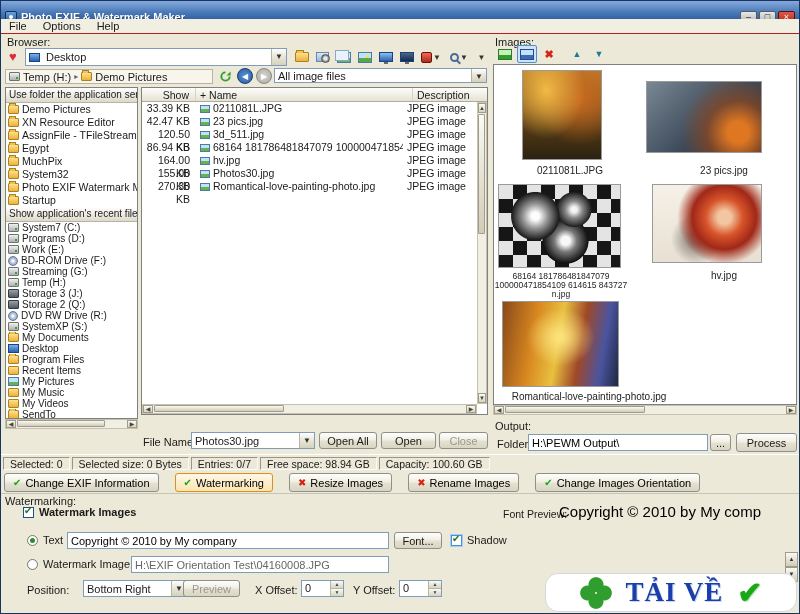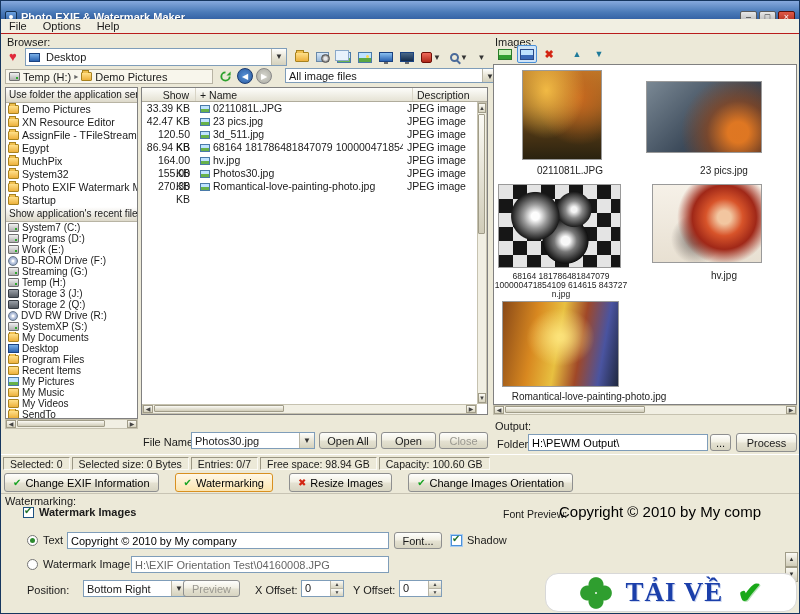--- a/index.html
+++ b/index.html
@@ -60,21 +60,21 @@
   .arrow-ud{color:#1e7a9a;font-size:9px;}
 
   
   .crumb-bar{position:absolute;left:4px;top:68px;width:208px;height:15px;background:#f8f6ec;border:1px solid #b8b4a4;display:flex;align-items:center;padding:0 3px;overflow:hidden;}
   .crumb{display:flex;align-items:center;white-space:nowrap;}
   .crumb + .crumb::before{content:"▸";font-size:8px;color:#666;margin:0 3px;}
   .round-btn{position:absolute;width:16px;height:16px;border-radius:50%;display:flex;align-items:center;justify-content:center;font-size:8px;}
   .refresh-btn{left:216px;top:67px;}
   .back-btn{left:236px;top:67px;background:radial-gradient(circle,#5a94d8,#2a5aa0);color:#fff;border:1px solid #1a3a70;}
   .fwd-btn{left:255px;top:67px;background:radial-gradient(circle,#d8d8d0,#a8a8a0);color:#fff;border:1px solid #888;}
-  .filter-combo{left:284px;top:67px;width:213px;height:15px;}
+  .filter-combo{left:273px;top:67px;width:213px;height:15px;}
 
   
   .left-panel{position:absolute;left:4px;top:86px;width:133px;height:332px;background:#fff;border:1px solid #808080;overflow:hidden;}
   .lp-header{height:15px;background:linear-gradient(#ffffff,#ddd9ca);border-bottom:1px solid #b8b4a4;font-size:10px;line-height:14px;padding:0 3px;white-space:nowrap;overflow:hidden;color:#222;}
   .lp-item{height:13px;line-height:13px;font-size:10.5px;padding:0 2px;white-space:nowrap;overflow:hidden;display:flex;align-items:center;}
   .lp-item.small{height:11px;line-height:11px;font-size:10px;}
 
   
   .hscroll{position:absolute;height:10px;background:#f1efe3;border:1px solid #c6c2b0;display:flex;align-items:stretch;}
   .vscroll{position:absolute;width:10px;background:#f1efe3;border:1px solid #c6c2b0;display:flex;flex-direction:column;align-items:stretch;}
@@ -564,20 +564,24 @@
       <button class="ftab c-on c-active">
         <span class="tick"></span>
         <span>Watermarking</span>
       </button>
 
       <button class="ftab c-off">
         <span class="tick"></span>
         <span>Resize Images</span>
       </button>
 
+      <button class="ftab c-off">
+        <span class="tick"></span>
+        <span>Rename Images</span>
+      </button>
 
       <button class="ftab c-on">
         <span class="tick"></span>
         <span>Change Images Orientation</span>
       </button>
     </div>
 
   <div class="wm-sep"></div>
   <span class="sec-label" style="left:4px;top:494px;">Watermarking:</span>
 

